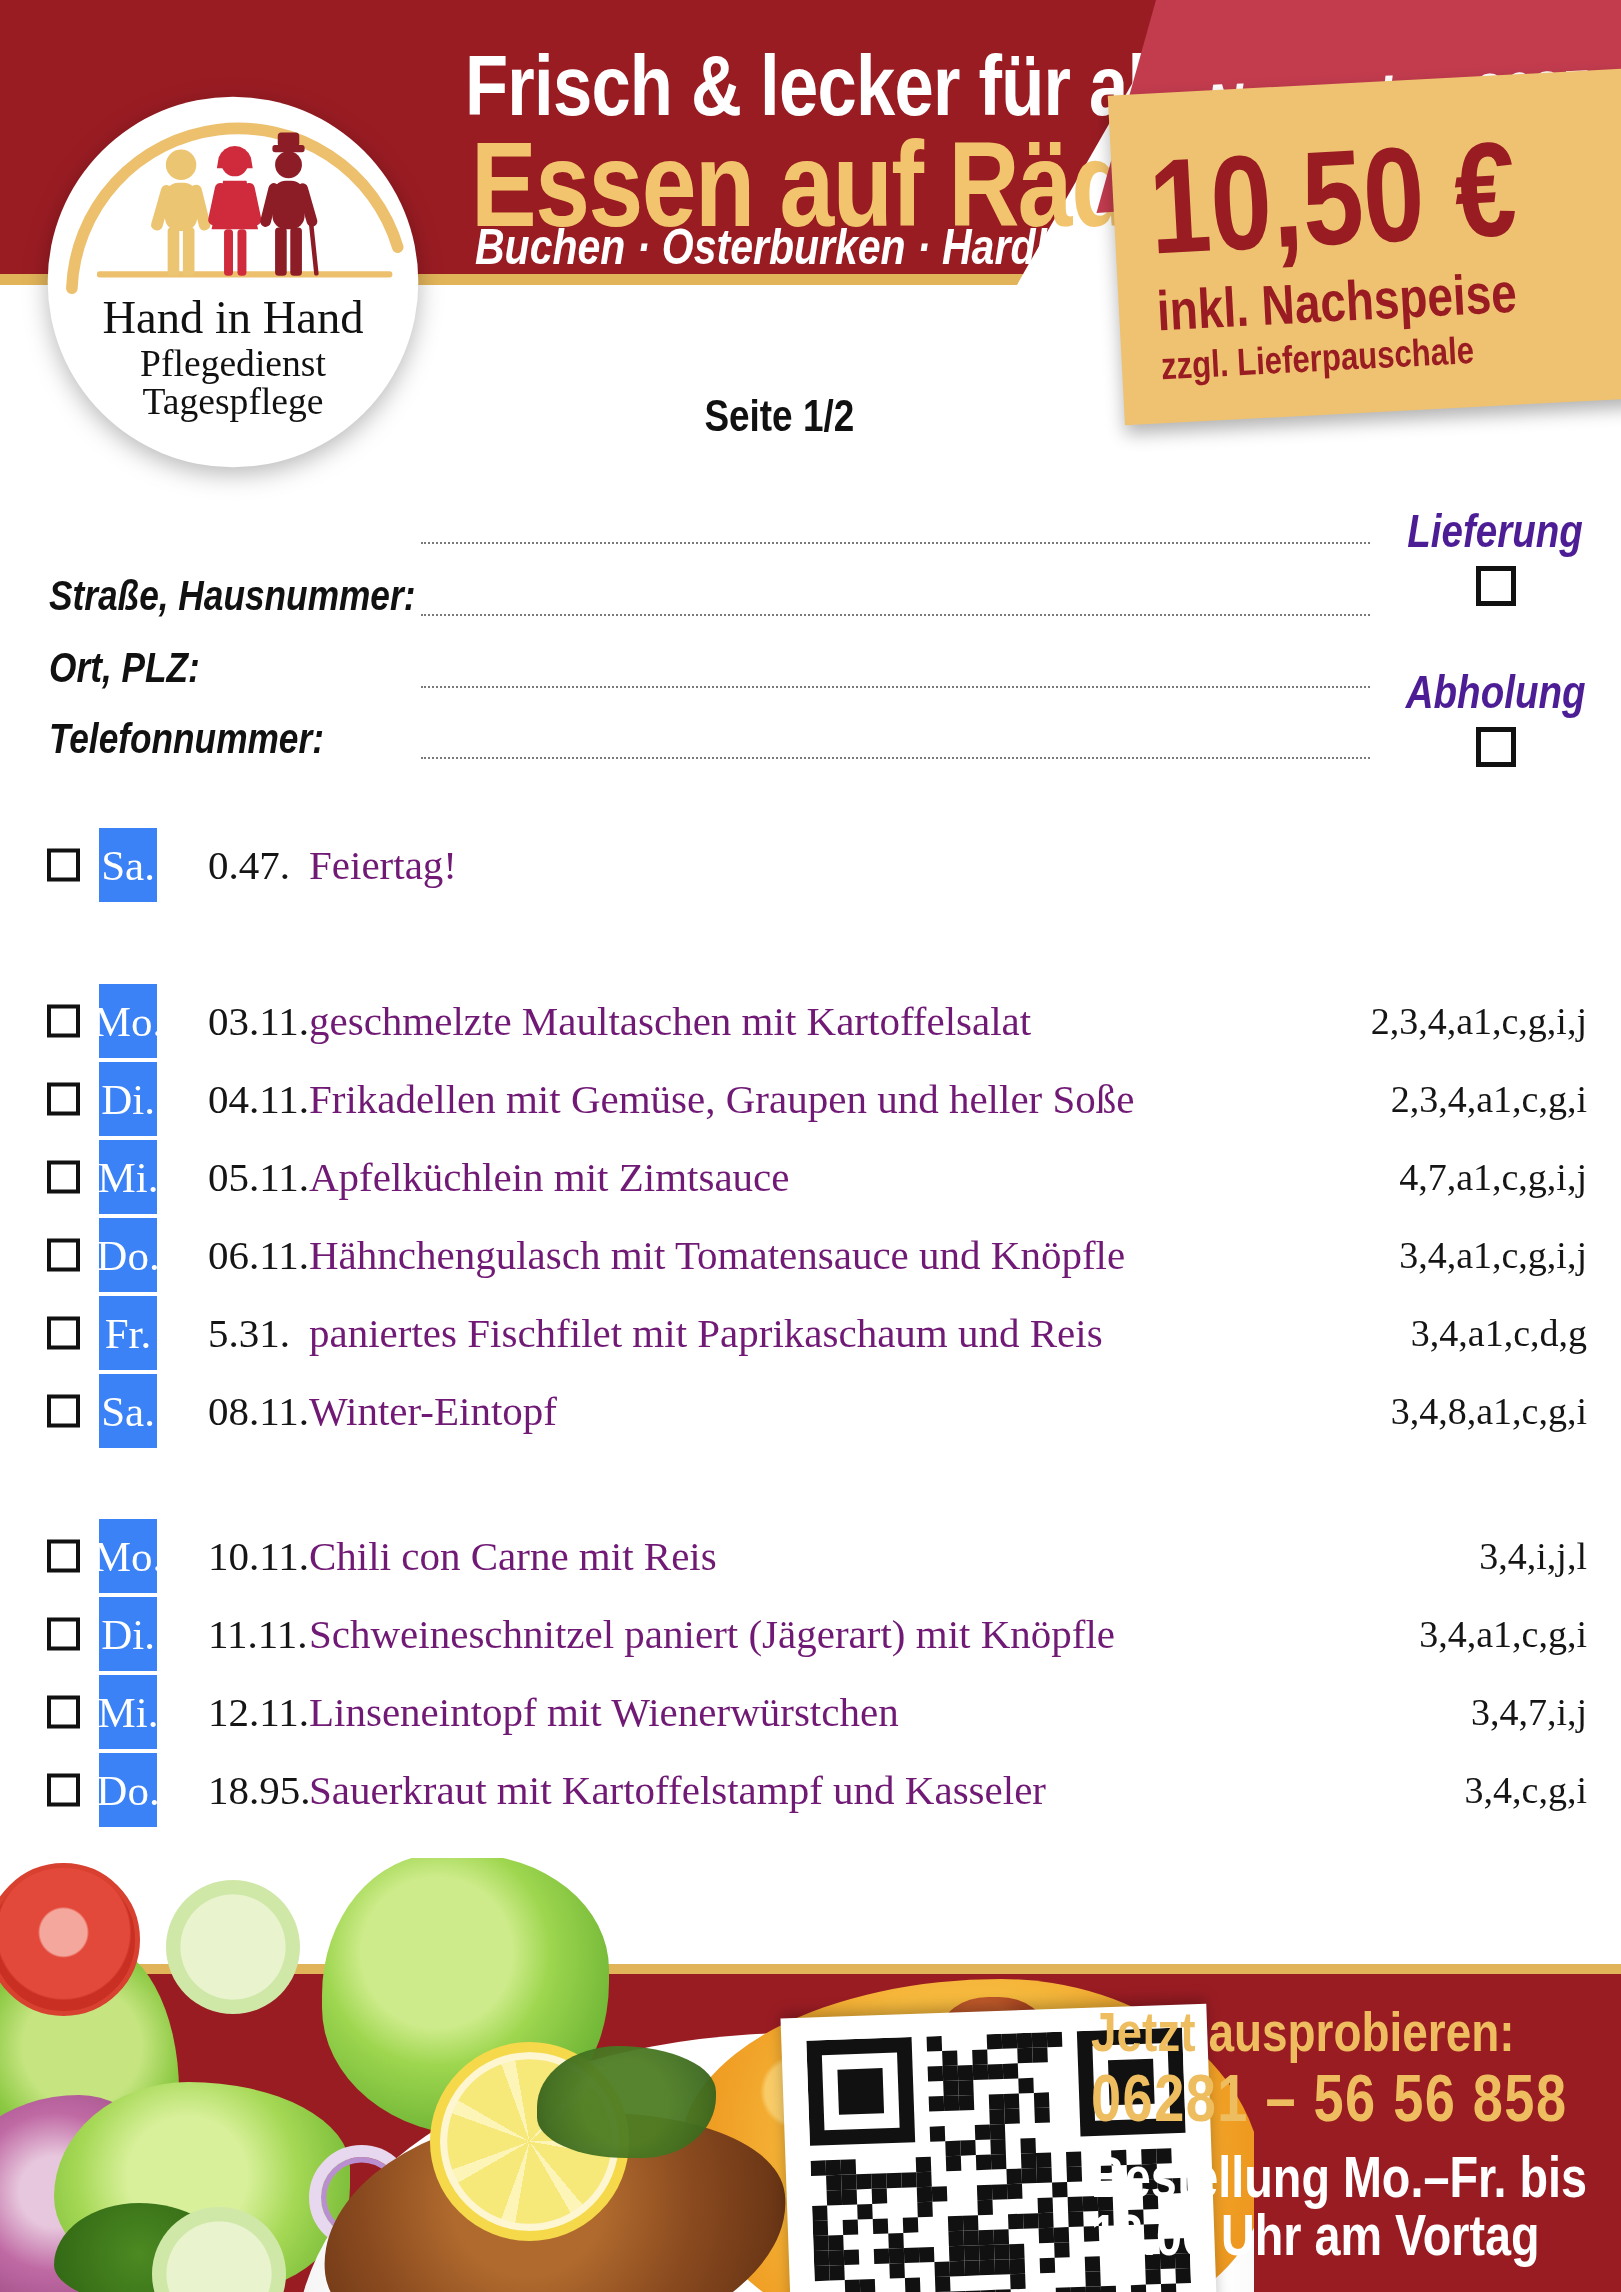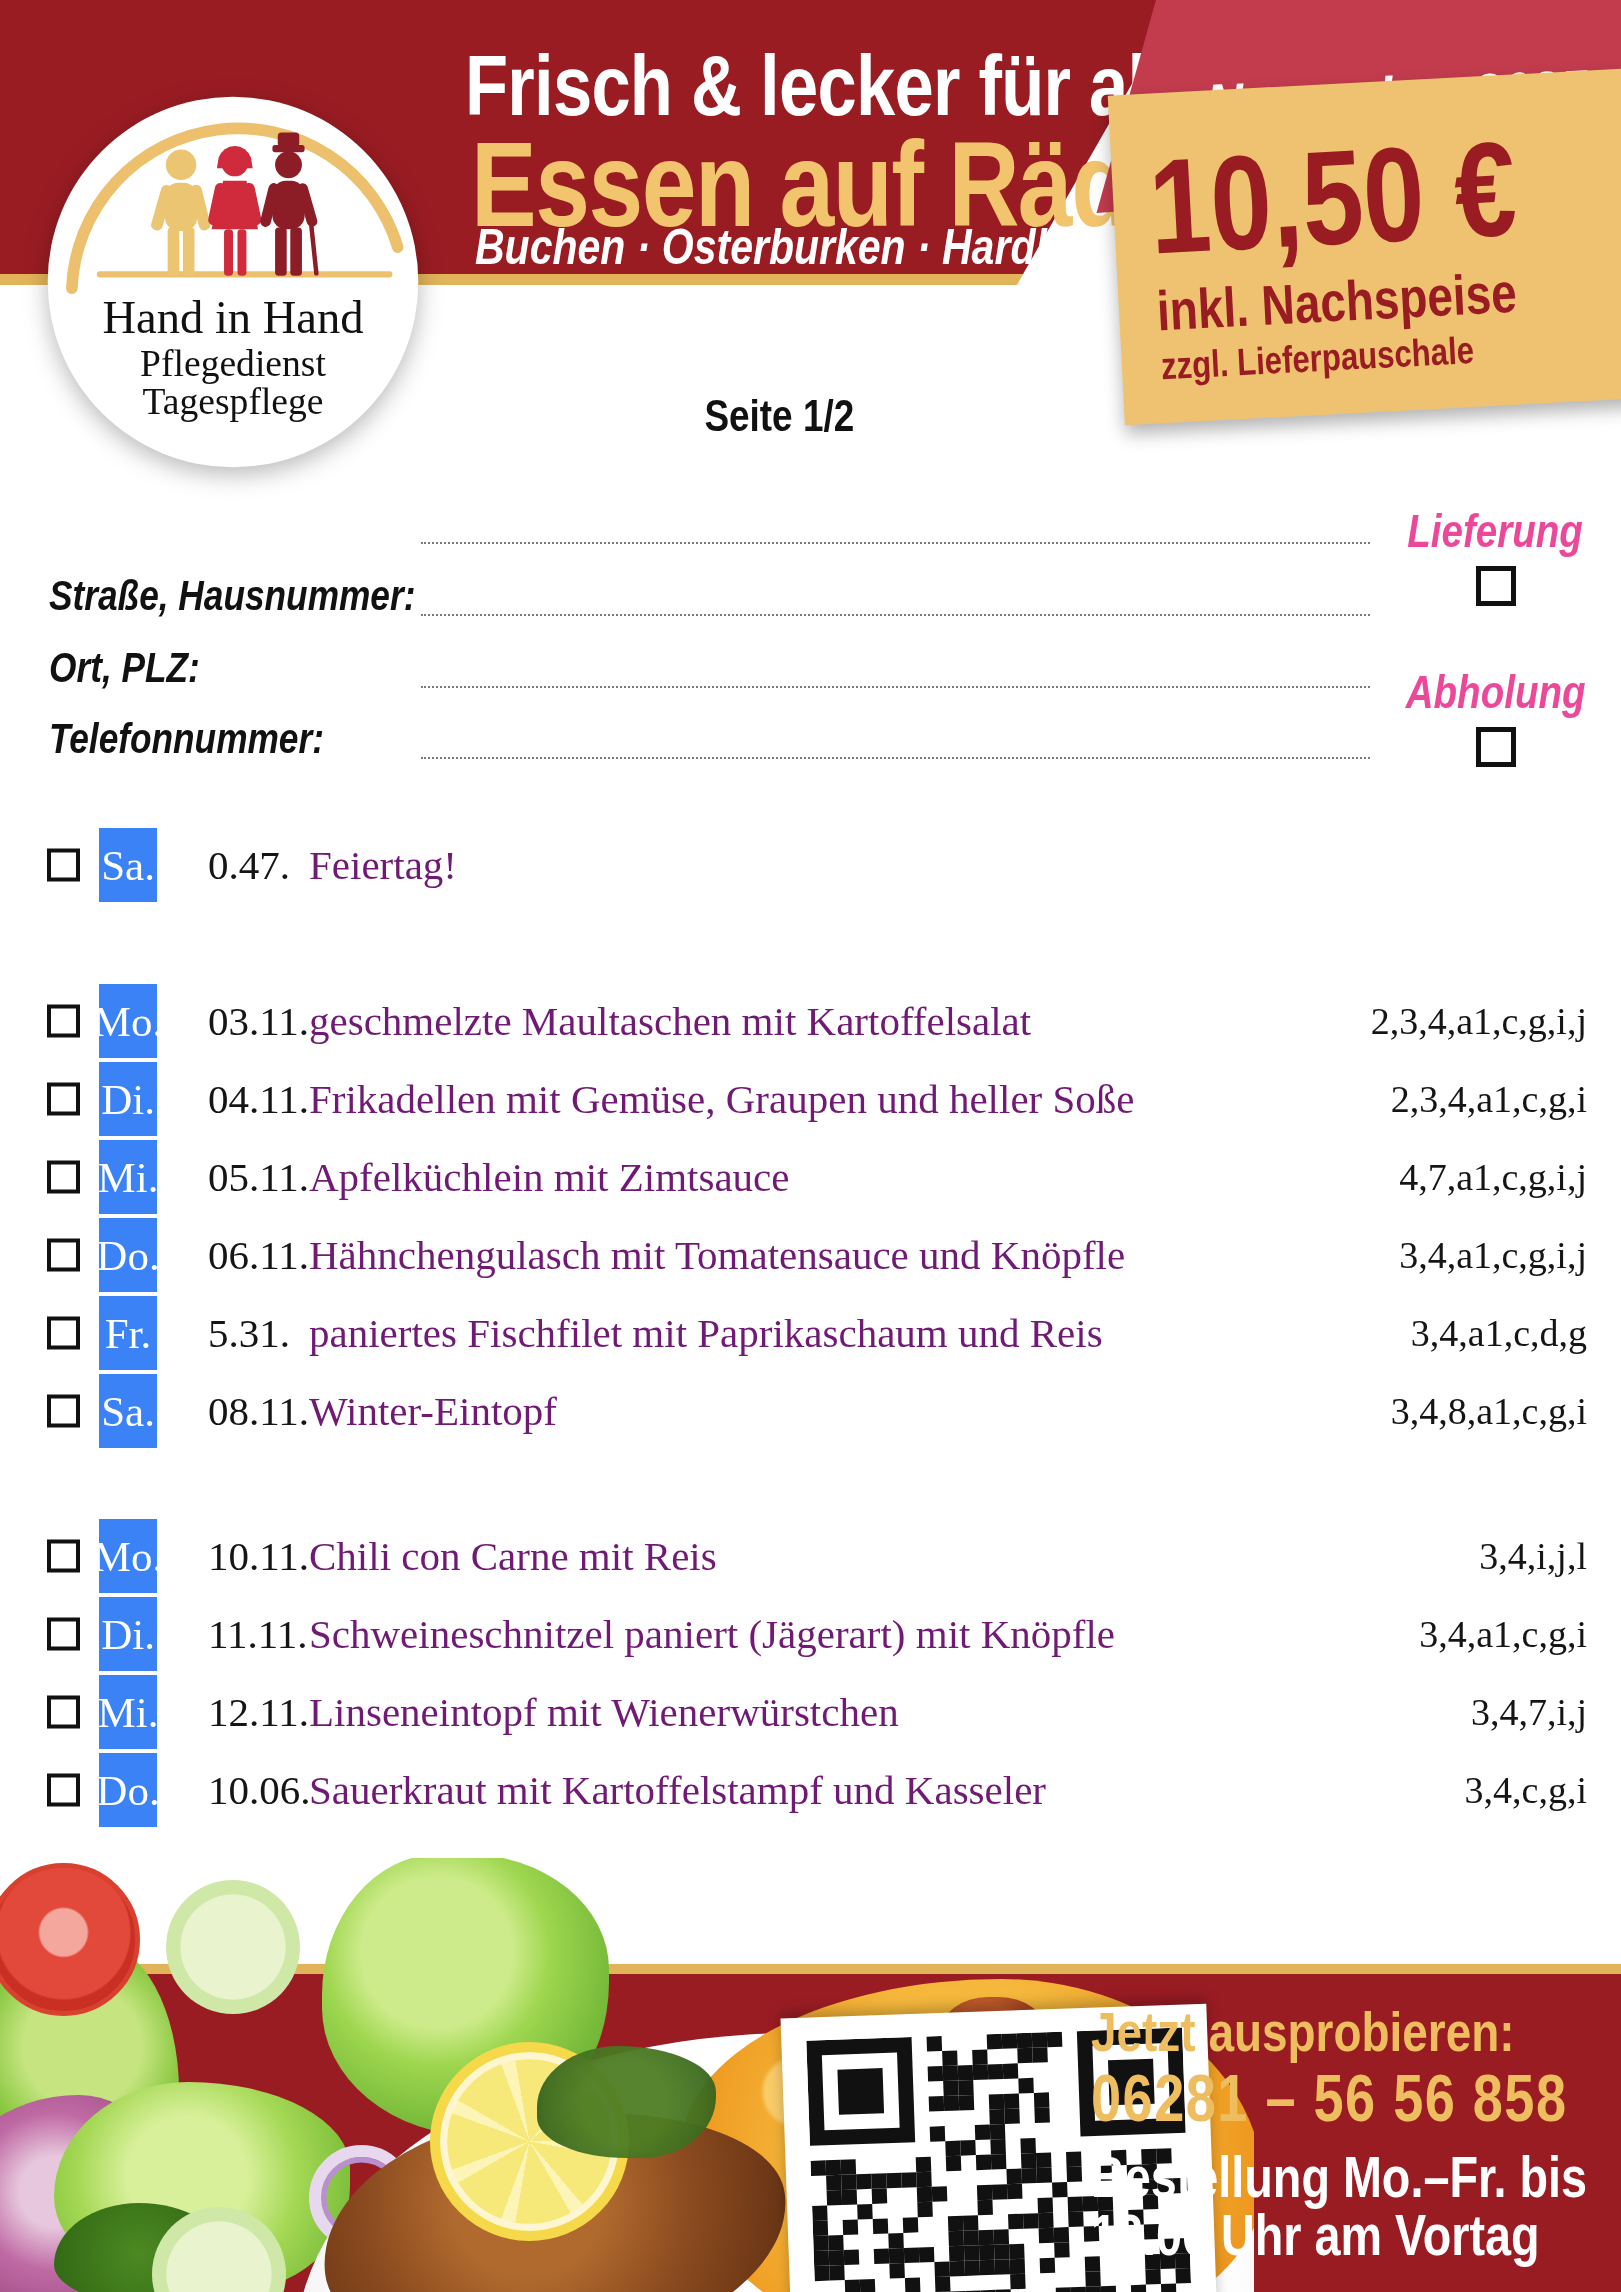--- a/index.html
+++ b/index.html
@@ -40,21 +40,21 @@
     font-size:45px;font-weight:bold;color:#111;}
 
   
   .form-field{position:absolute;left:49px;width:1325px;height:54px;}
   .form-label{position:absolute;left:0;bottom:0;font-size:43px;font-weight:bold;font-style:italic;color:#111;}
   .form-dots{position:absolute;left:372px;right:4.5px;bottom:3.6px;border-bottom:2.7px dotted #7a7a7a;height:0;}
   .f0{top:494px;} .f1{top:566px;} .f2{top:638px;} .f3{top:709px;}
 
   .delivery{position:absolute;left:1379px;width:233px;text-align:center;}
   .d0{top:505px;} .d1{top:666px;}
-  .delivery .dlabel{font-size:47px;font-weight:bold;font-style:italic;color:#ec4899;line-height:1.1;}
+  .delivery .dlabel{font-size:47px;font-weight:bold;font-style:italic;color:#4c1d95;line-height:1.1;}
   .delivery .dbox{display:block;margin:9px auto 0 auto;width:30px;height:30px;background:#fff;border:5.4px solid #111;}
 
   
   .menu-group{position:absolute;left:0;width:1621px;}
   .menu-row{position:relative;height:78px;}
   .menu-row .cb{position:absolute;left:47px;top:50%;transform:translateY(-50%);
     width:25px;height:25px;background:#fff;border:4.5px solid #111;}
   .menu-row .day{position:absolute;left:99px;top:1.8px;bottom:1.8px;width:58px;background:#3b82f6;
     color:#fff;font-family:"Liberation Serif",serif;font-size:43px;
     display:flex;align-items:center;justify-content:center;}
@@ -290,21 +290,21 @@
     <div class="menu-row">
       <span class="cb"></span>
       <span class="day">Mi.</span>
       <span class="date">12.11.</span>
       <span class="dish">Linseneintopf mit Wienerwürstchen</span>
       <span class="allerg">3,4,7,i,j</span>
     </div>
     <div class="menu-row">
       <span class="cb"></span>
       <span class="day">Do.</span>
-      <span class="date">10.06.</span>
+      <span class="date">18.95.</span>
       <span class="dish">Sauerkraut mit Kartoffelstampf und Kasseler</span>
       <span class="allerg">3,4,c,g,i</span>
     </div>
   </div>
 
 <div class="bottom-goldline"></div>
 <div class="bottom-red"></div>
 
 <div class="photo">
   <div class="let-top"></div>

